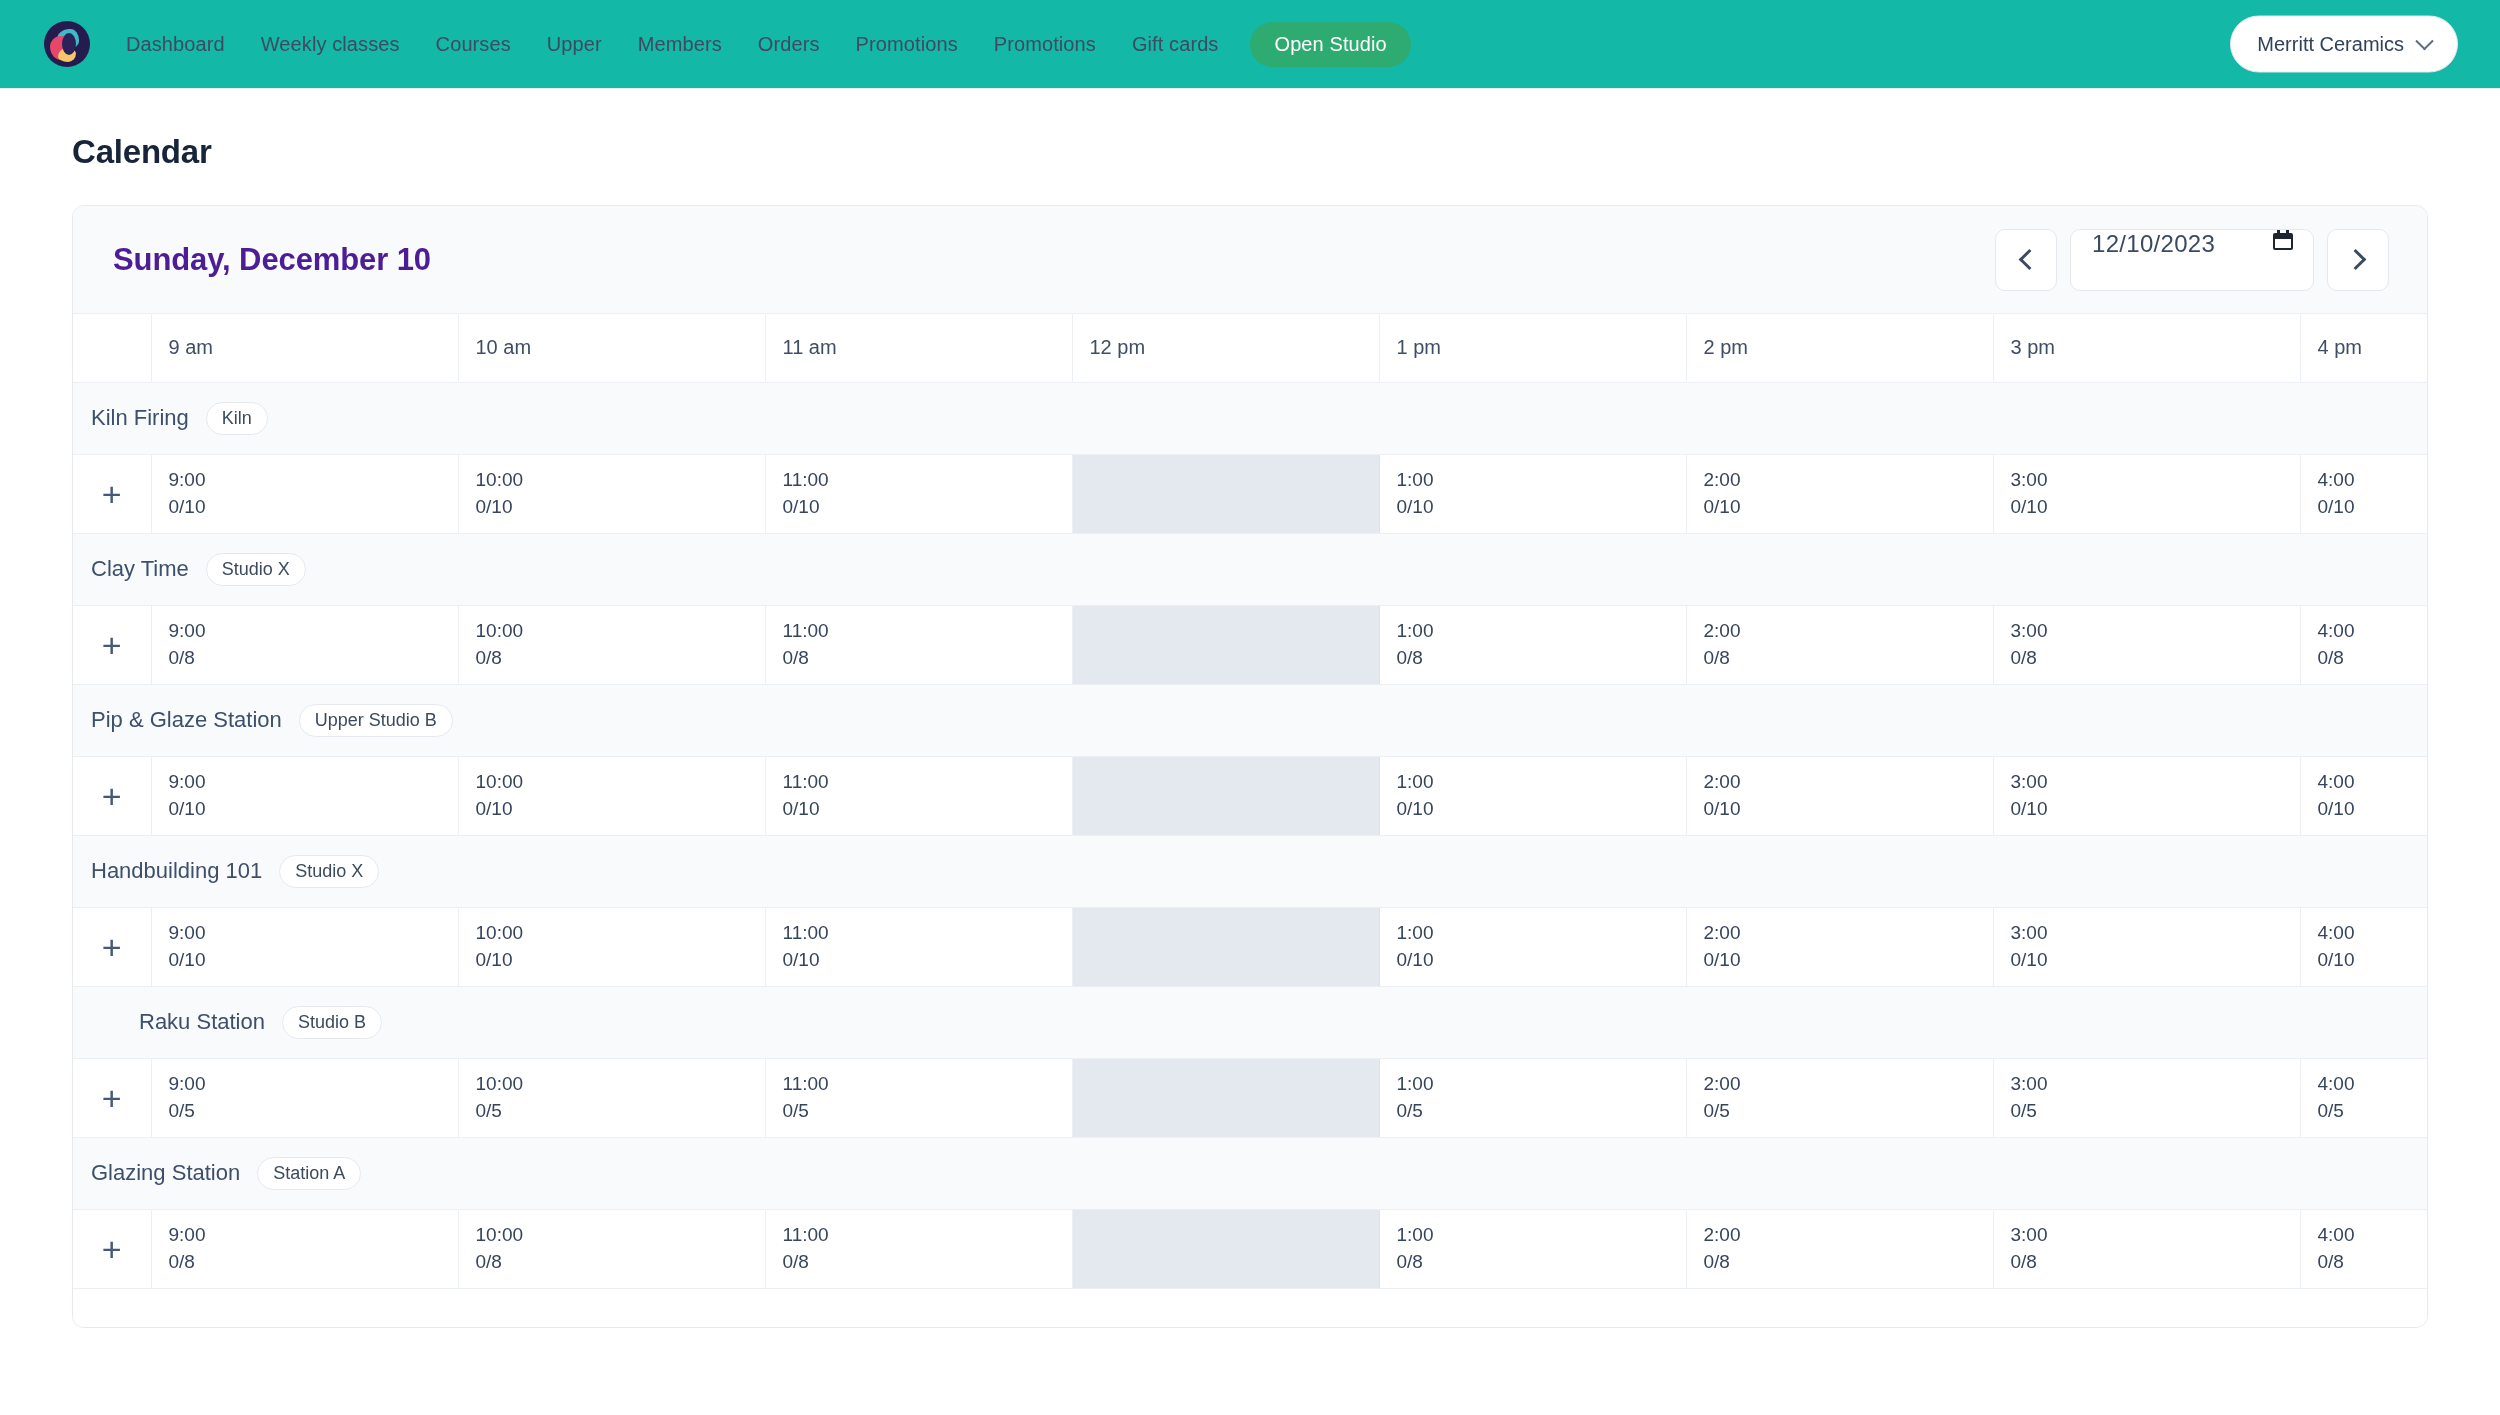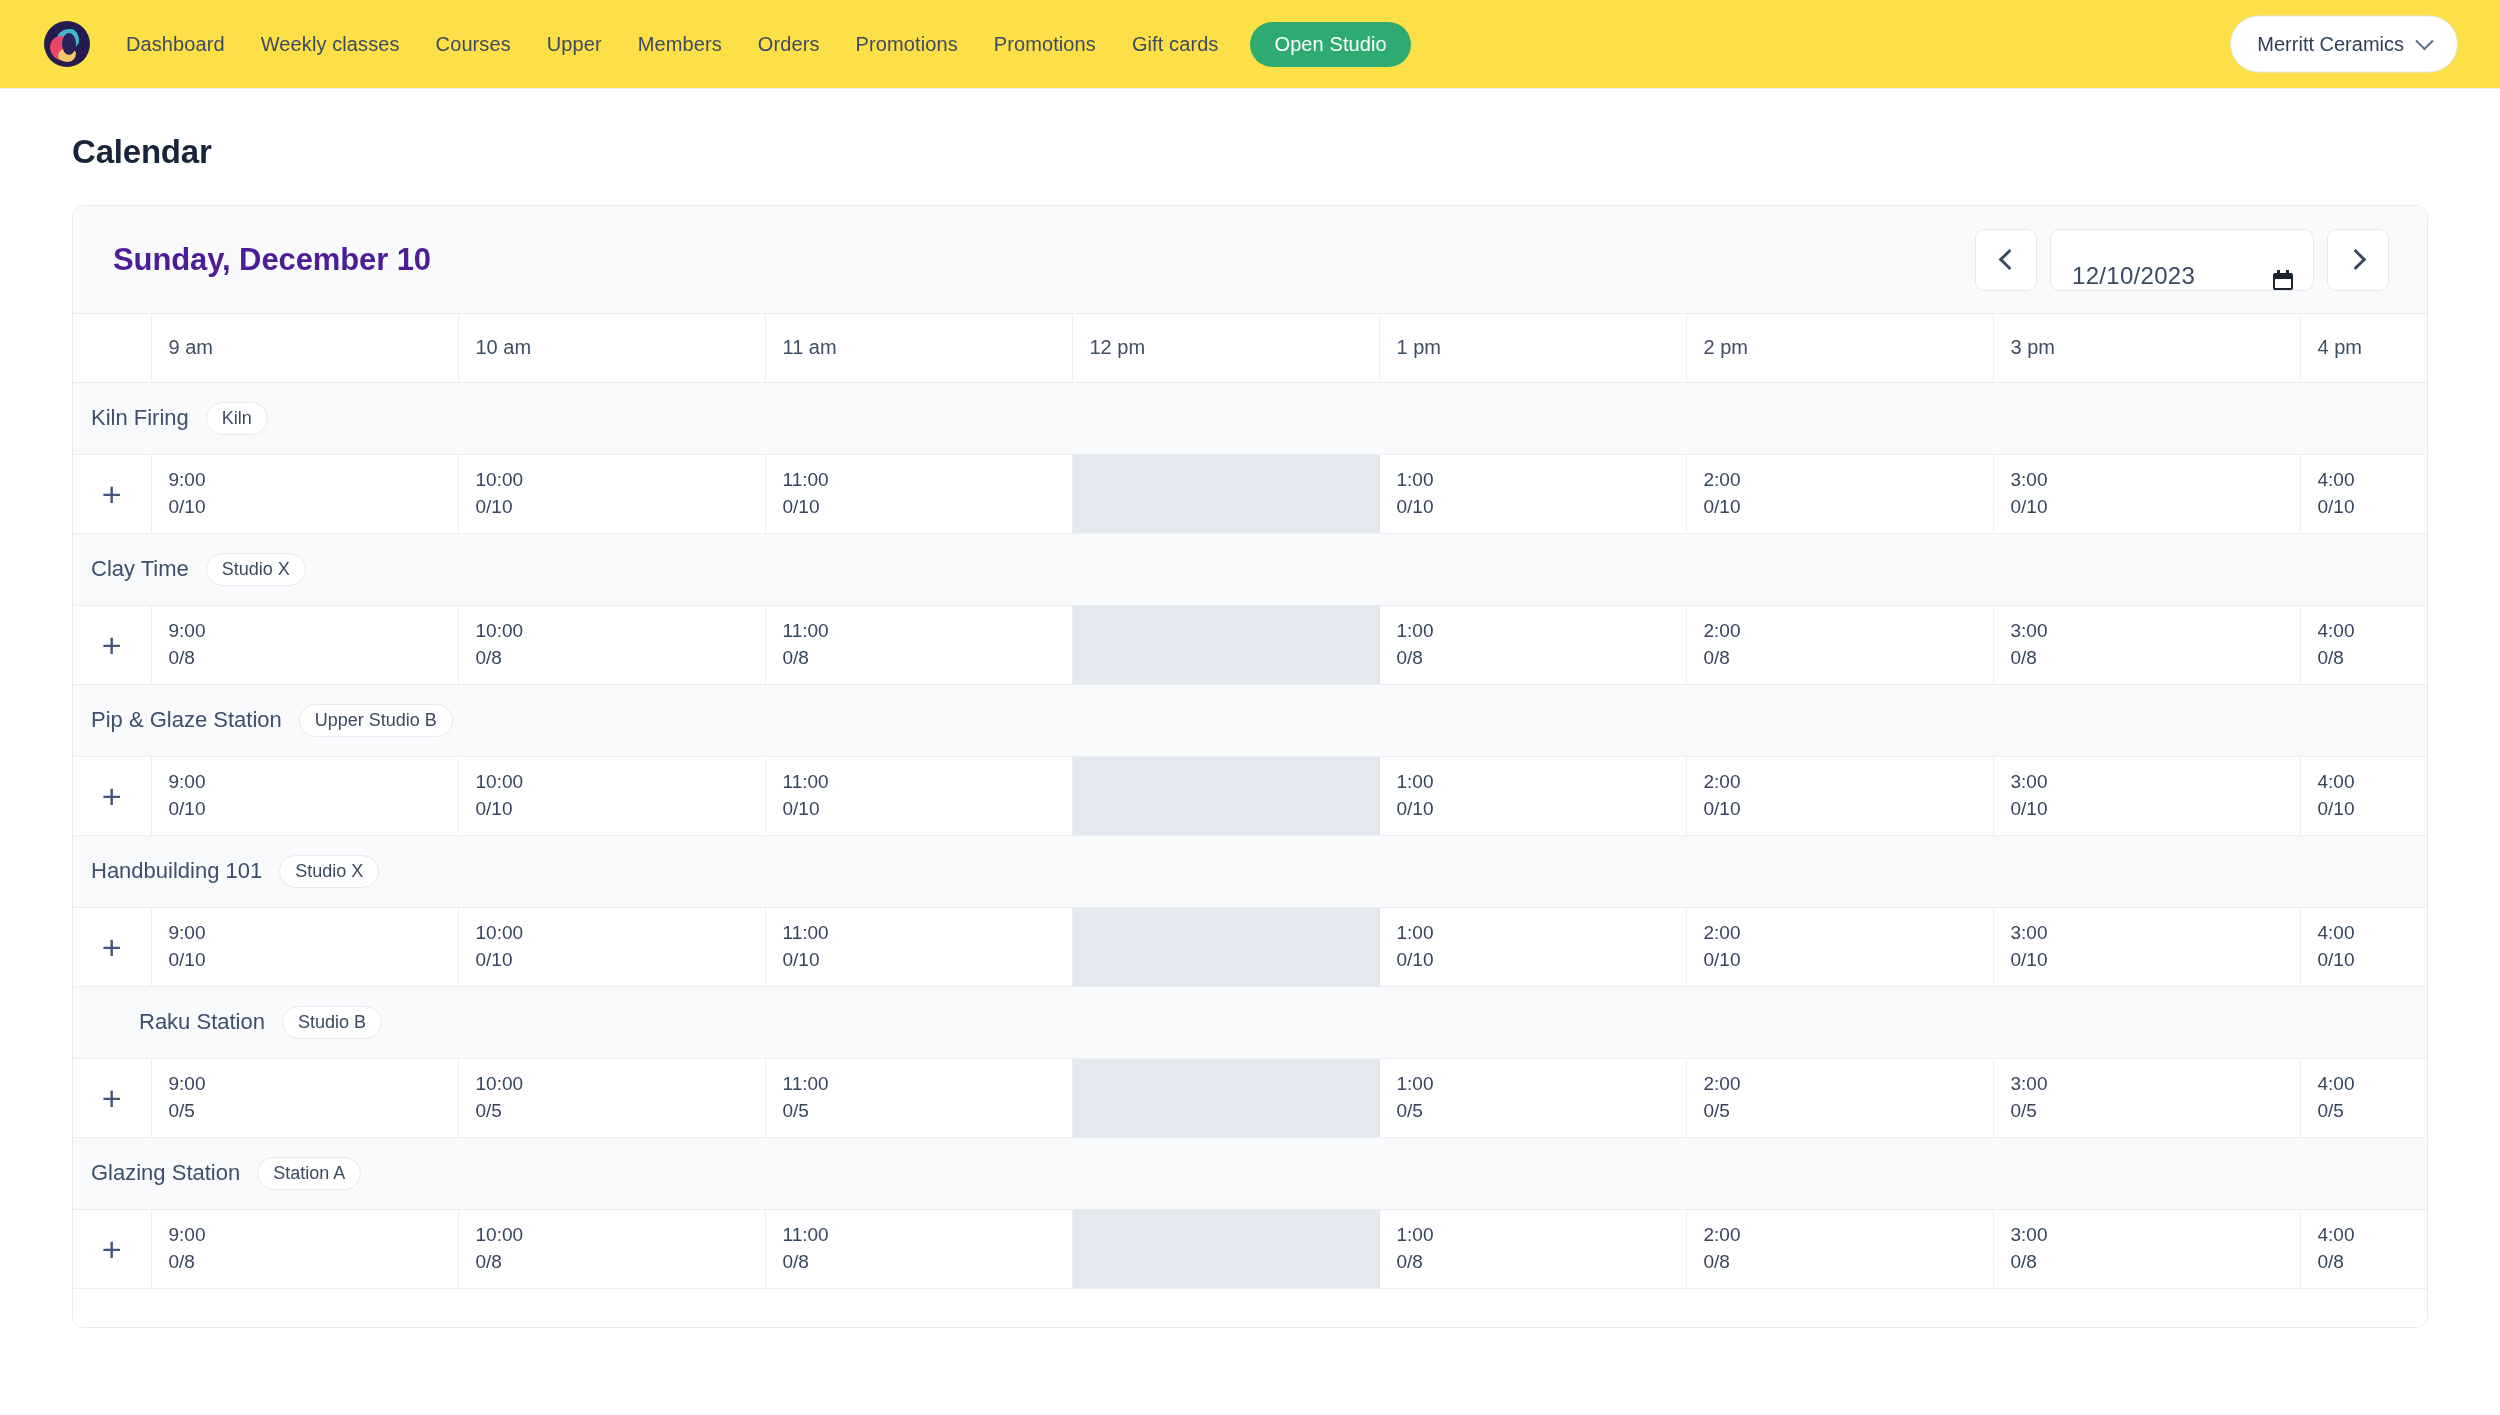--- a/index.html
+++ b/index.html
@@ -9,21 +9,21 @@
     height: 1415px;
     background: #ffffff;
     font-family: "Liberation Sans", sans-serif;
     overflow: hidden;
   }
 
   
   .topnav {
     height: 89px;
     width: 100%;
-    background: #fde047;
+    background: #14b8a6;
     border-bottom: 1px solid #e9edf2;
     display: flex;
     align-items: center;
     padding: 0 42px 0 44px;
     position: relative;
   }
 
   .logo {
     width: 46px;
     height: 46px;
@@ -168,27 +168,27 @@
   }
   .chev {
     width: 15px; height: 15px;
     border-top: 3px solid #3a4a60;
     border-right: 3px solid #3a4a60;
   }
   .chev.left  { transform: rotate(-135deg) translate(-2px,2px); }
   .chev.right { transform: rotate(45deg) translate(-2px,2px); }
 
   .date-input {
-    width: 264px;
+    width: 244px;
     height: 62px;
     border: 1px solid #e4e8ee;
     border-radius: 10px;
     background: #ffffff;
     display: flex;
-    align-items: flex-end;
+    align-items: flex-start;
     justify-content: space-between;
     padding: 0 20px 0 21px;
     cursor: pointer;
   }
   .date-value {
     font-size: 24px;
     color: #3b4a60;
     letter-spacing: 0.3px;
   }
   .cal-ico {

